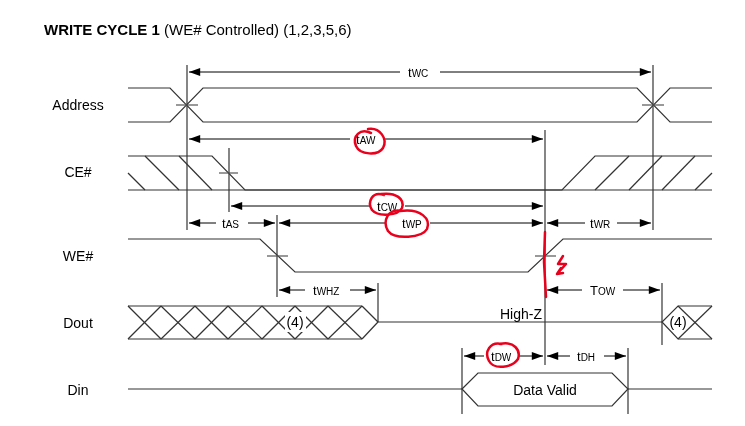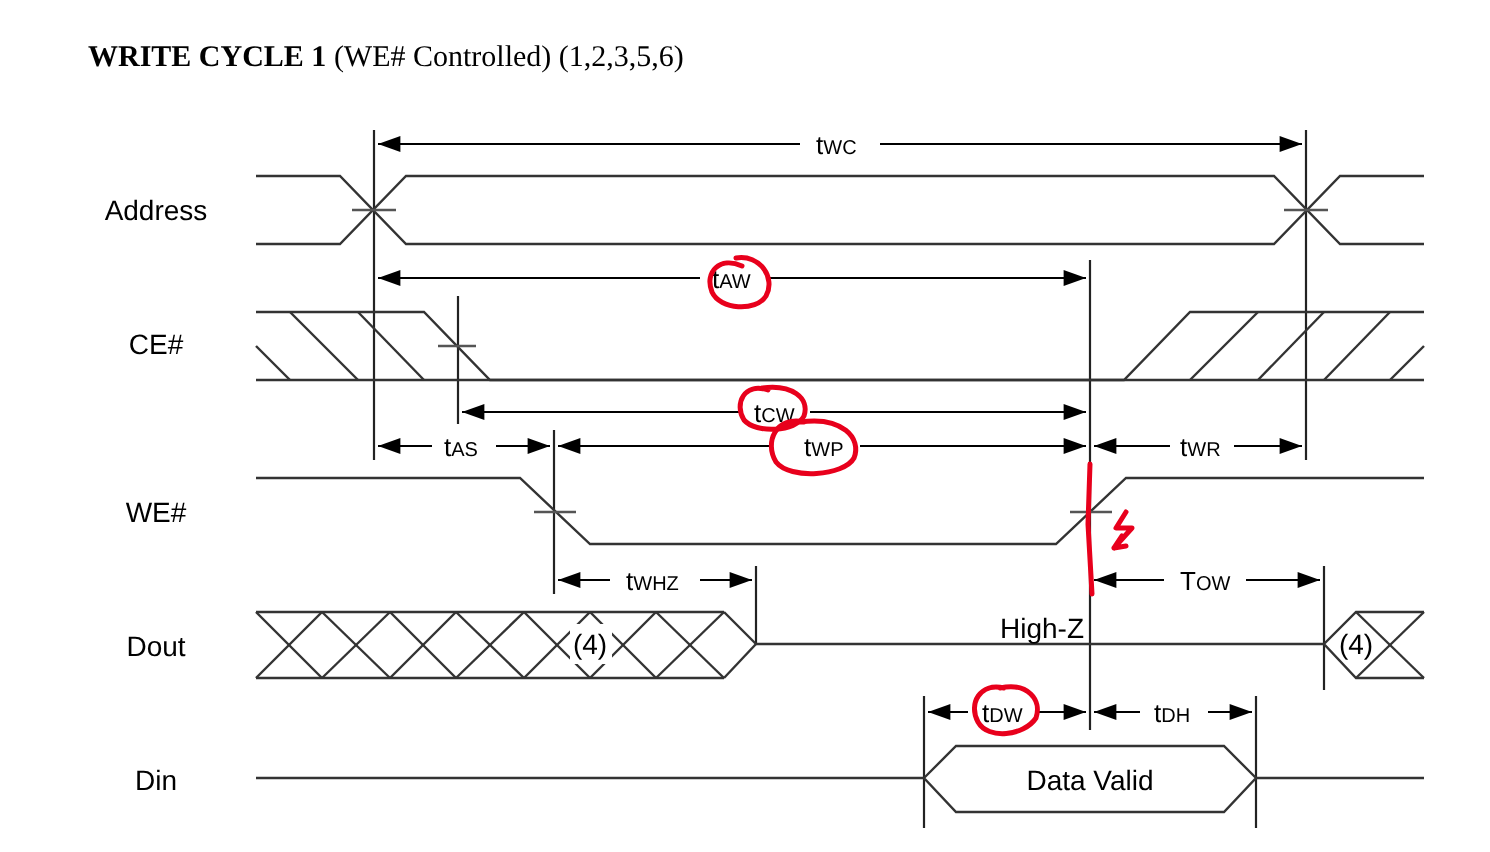--- a/index.html
+++ b/index.html
@@ -1,17 +1,17 @@
 <!DOCTYPE html>
 <html><head>
   <meta charset="utf-8">
   <style>
     html, body { margin: 0; padding: 0; background: #ffffff; }
     body { width: 745px; height: 426px; position: relative; overflow: hidden; font-family: "Liberation Sans", sans-serif; }
-    #title { position: absolute; left: 44px; top: 21px; font-size: 15px; color: #000; white-space: nowrap; font-family: Liberation Serif, serif; }
+    #title { position: absolute; left: 44px; top: 21px; font-size: 15px; color: #000; white-space: nowrap; }
     #title .bold { font-weight: bold; }
     svg { position: absolute; left: 0; top: 0; }
     .sig { font-family: "Liberation Sans", sans-serif; font-size: 14px; fill: #000; }
     .tlab { font-family: "Liberation Sans", sans-serif; font-size: 13px; fill: #000; }
     .tsub { font-size: 10px; }
     .lbl { font-family: "Liberation Sans", sans-serif; font-size: 14px; fill: #000; }
     .wave { stroke: #333; stroke-width: 1.2; fill: none; }
     .grid { stroke: #222; stroke-width: 1.1; fill: none; }
     .marker { stroke: #555; stroke-width: 1.2; }
     .arrow { stroke: #000; stroke-width: 1; }

